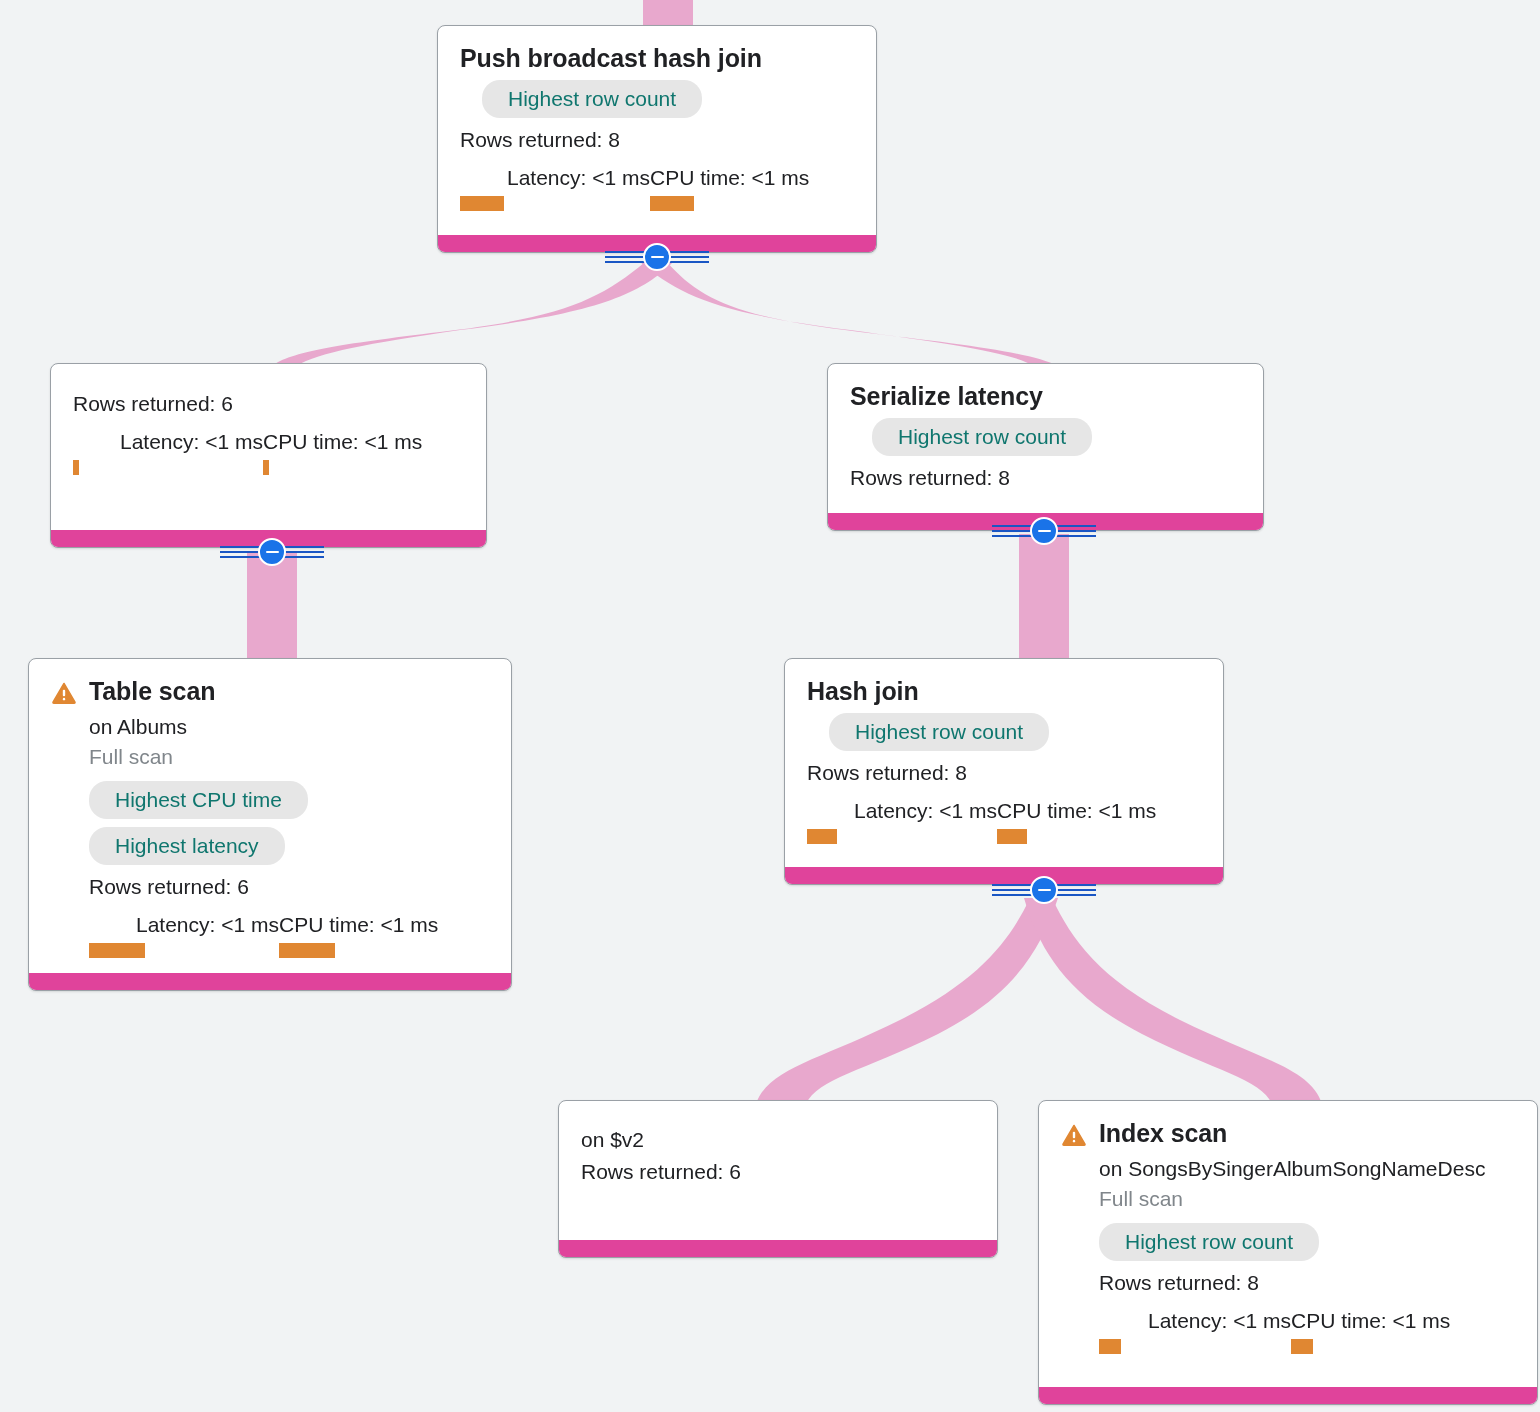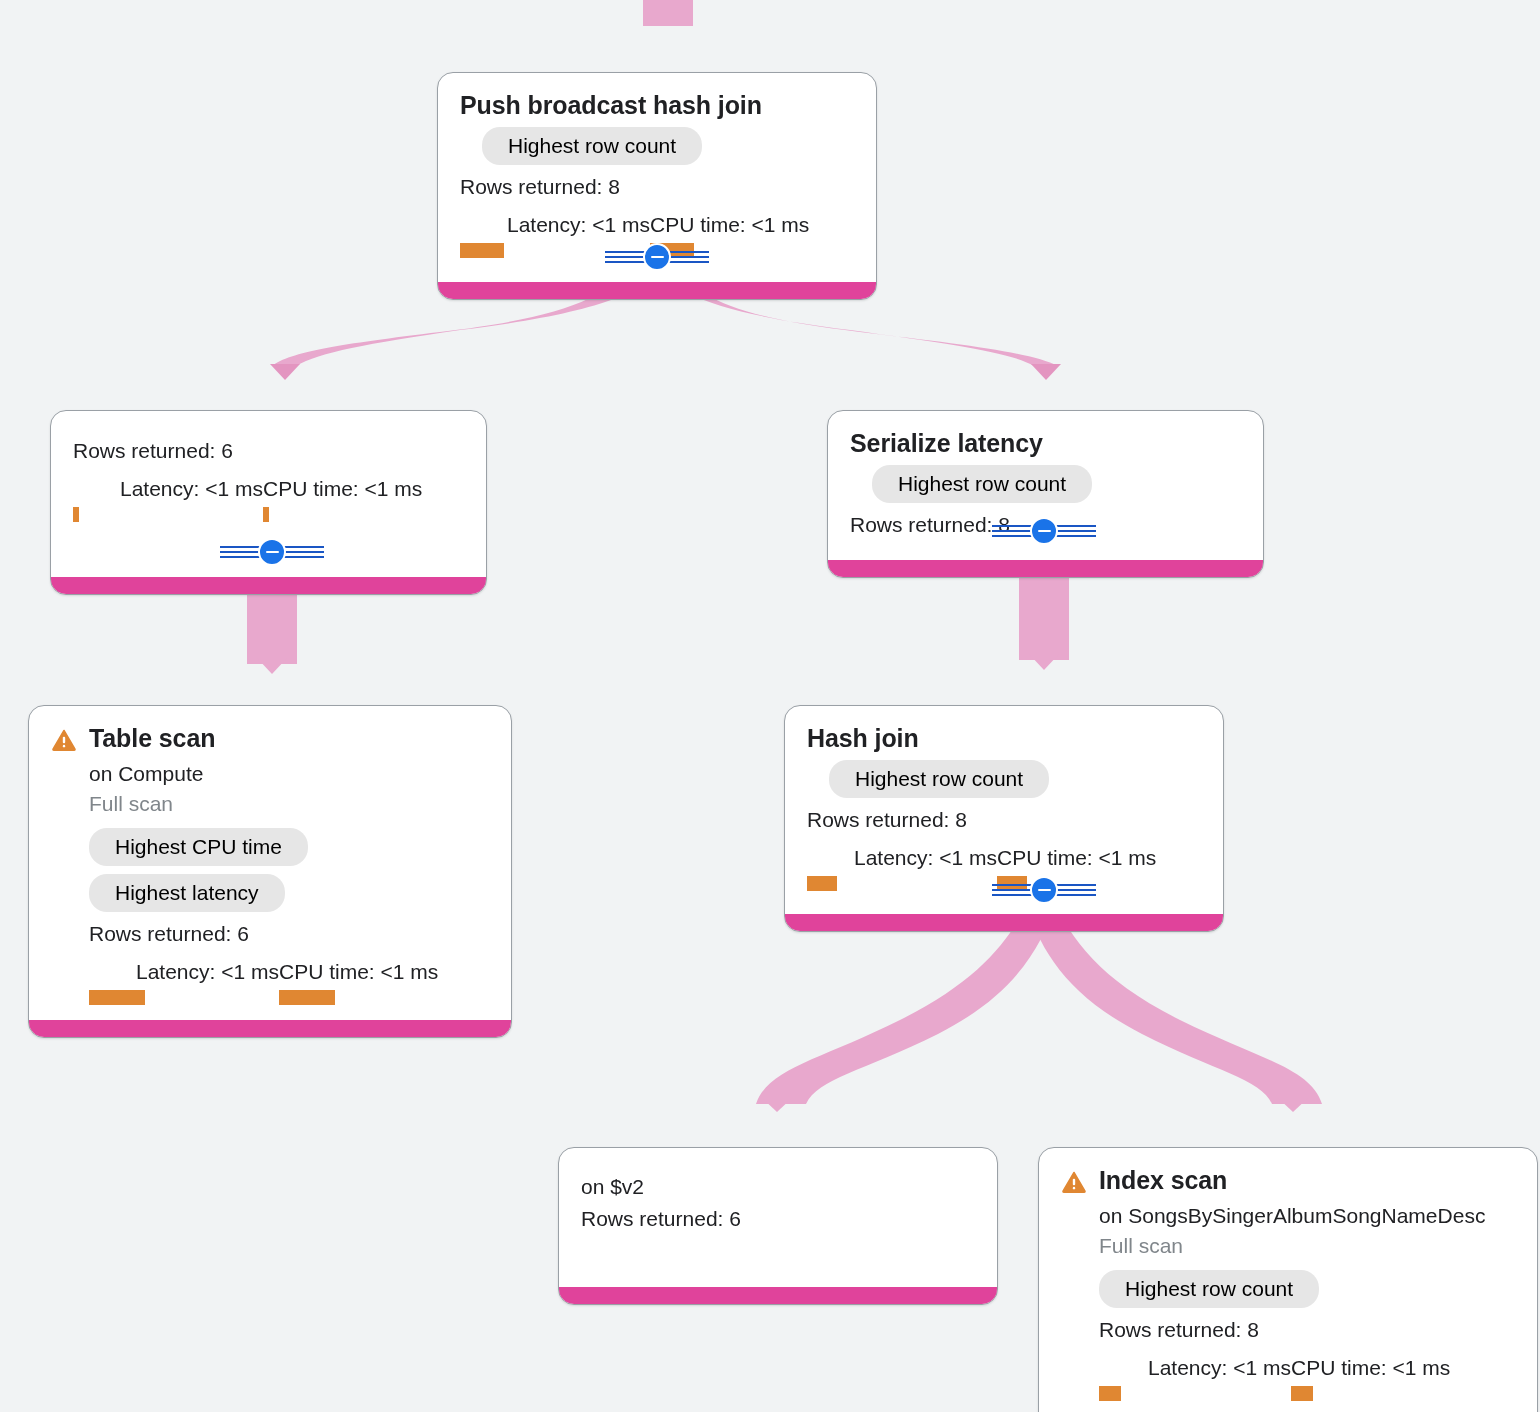--- a/index.html
+++ b/index.html
@@ -25,25 +25,24 @@
     position: absolute;
     left: 0; top: 0;
     width: 1540px;
     height: 1412px;
     pointer-events: none;
   }
   .node {
     position: absolute;
     background: #ffffff;
     border: 1px solid #9aa0a6;
-    border-radius: 16px;
+    border-radius: 8px;
     box-sizing: border-box;
     overflow: hidden;
     box-shadow: 0 1px 2px rgba(60,64,67,0.15);
-    margin-top: 47px;
   }
   .node-body {
     padding: 18px 22px 14px 22px;
     position: relative;
   }
   .node-head {
     display: flex;
     align-items: flex-start;
     gap: 12px;
   }
@@ -72,21 +71,21 @@
   }
   .node-subdim {
     font-size: 21px;
     color: #80868b;
     line-height: 1.45;
     white-space: nowrap;
   }
   .chip {
     display: inline-block;
     background: #e6e6e6;
-    color: #000000;
+    color: #0f766e;
     font-size: 21px;
     border-radius: 18px;
     padding: 6px 26px;
     margin-top: 8px;
     line-height: 1.25;
     white-space: nowrap;
   }
   .chip-wrap { margin-left: 22px; }
   .rows-line {
     font-size: 21px;
@@ -303,21 +302,21 @@
             <path d="M12 3.2 L22 20.2 Q22.6 21.4 21.3 21.4 L2.7 21.4 Q1.4 21.4 2 20.2 Z" fill="#e08732" stroke="#e08732" stroke-width="1.4" stroke-linejoin="round"></path>
             <rect x="10.9" y="9" width="2.2" height="6" rx="1" fill="#ffffff"></rect>
             <rect x="10.9" y="16.4" width="2.2" height="2.4" rx="1.1" fill="#ffffff"></rect>
           </svg>
         </span>
         <div class="node-inner">
           <div class="node-title">Table scan</div>
         </div>
       </div>
       <div style="margin-left:38px;">
-        <div class="node-sub">on Compute</div>
+        <div class="node-sub">on Albums</div>
         <div class="node-subdim">Full scan</div>
         <div class="chip-wrap" style="margin-left:0;">
           <span class="chip">Highest CPU time</span>
         </div>
         <div class="chip-wrap" style="margin-left:0;">
           <span class="chip">Highest latency</span>
         </div>
         <div class="rows-line">Rows returned: 6</div>
         <div class="metrics">
           <div class="metric" style="width:190px;">

